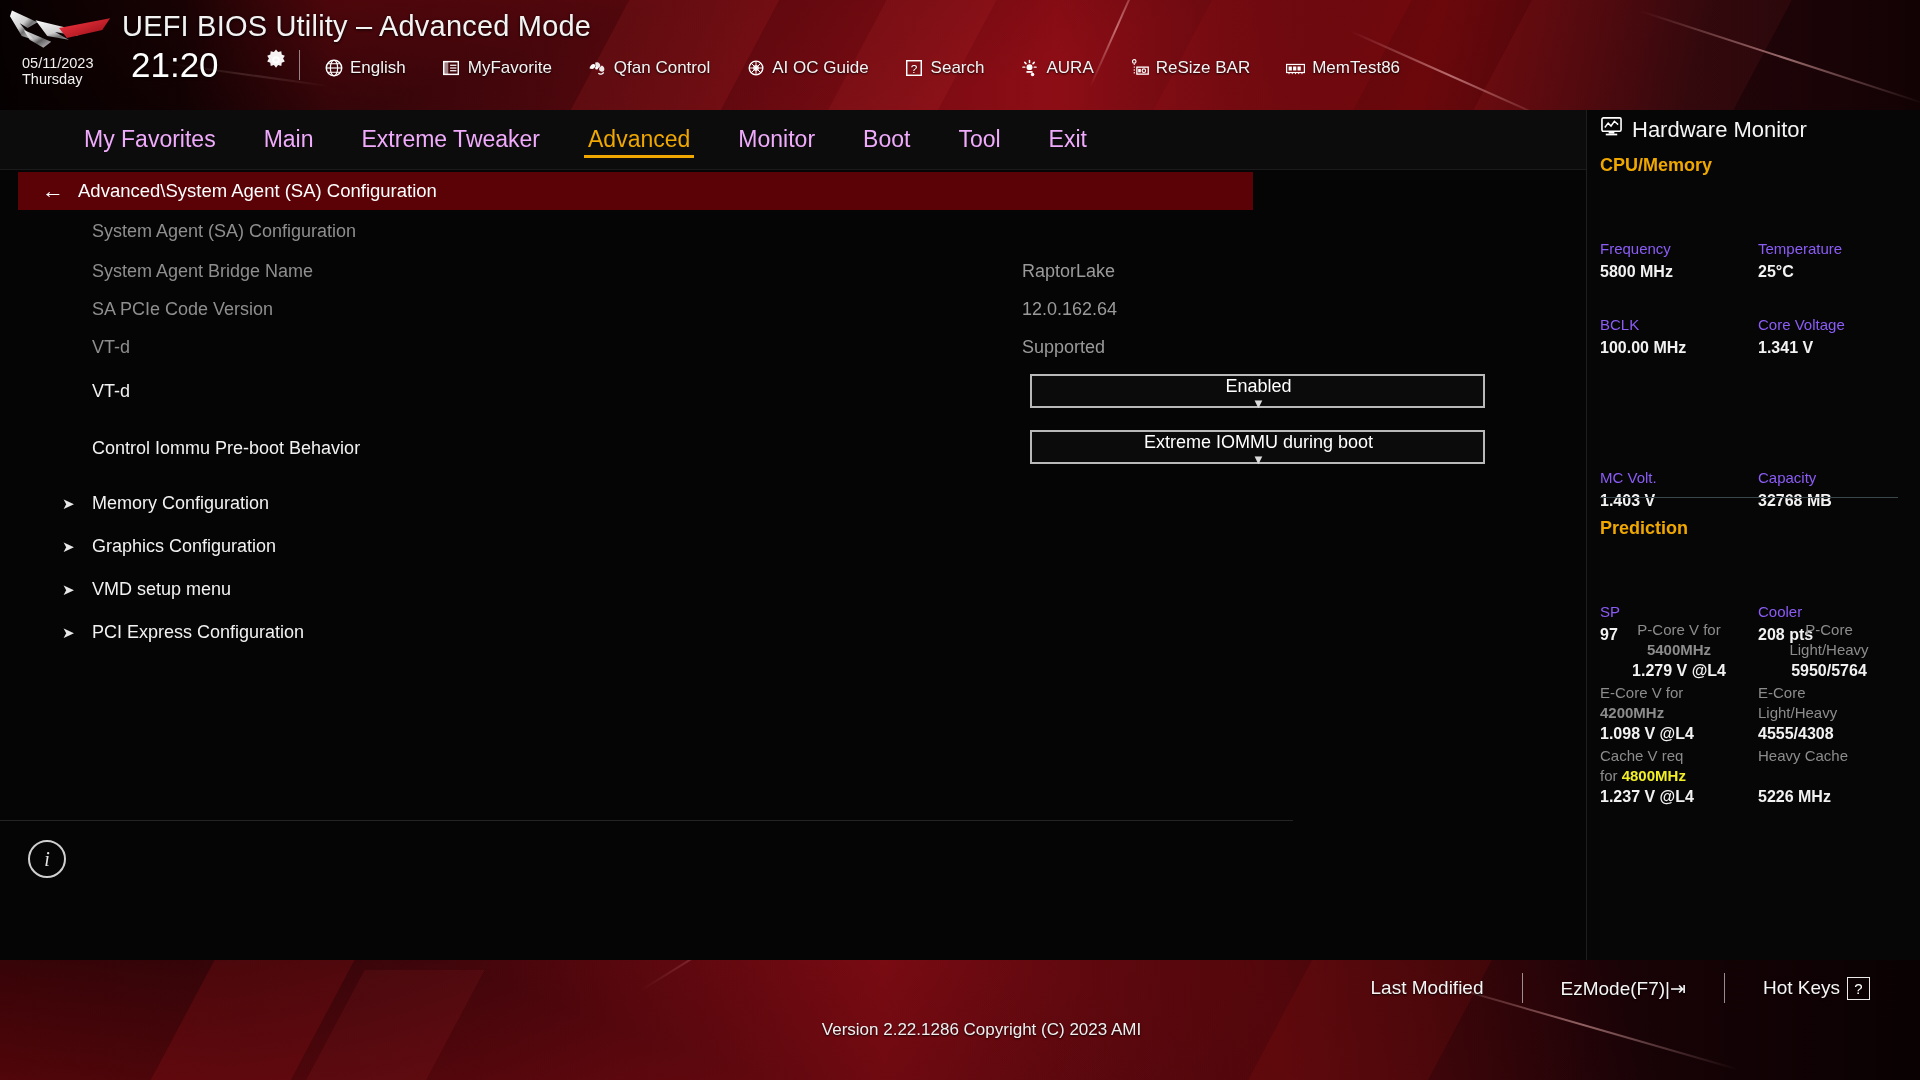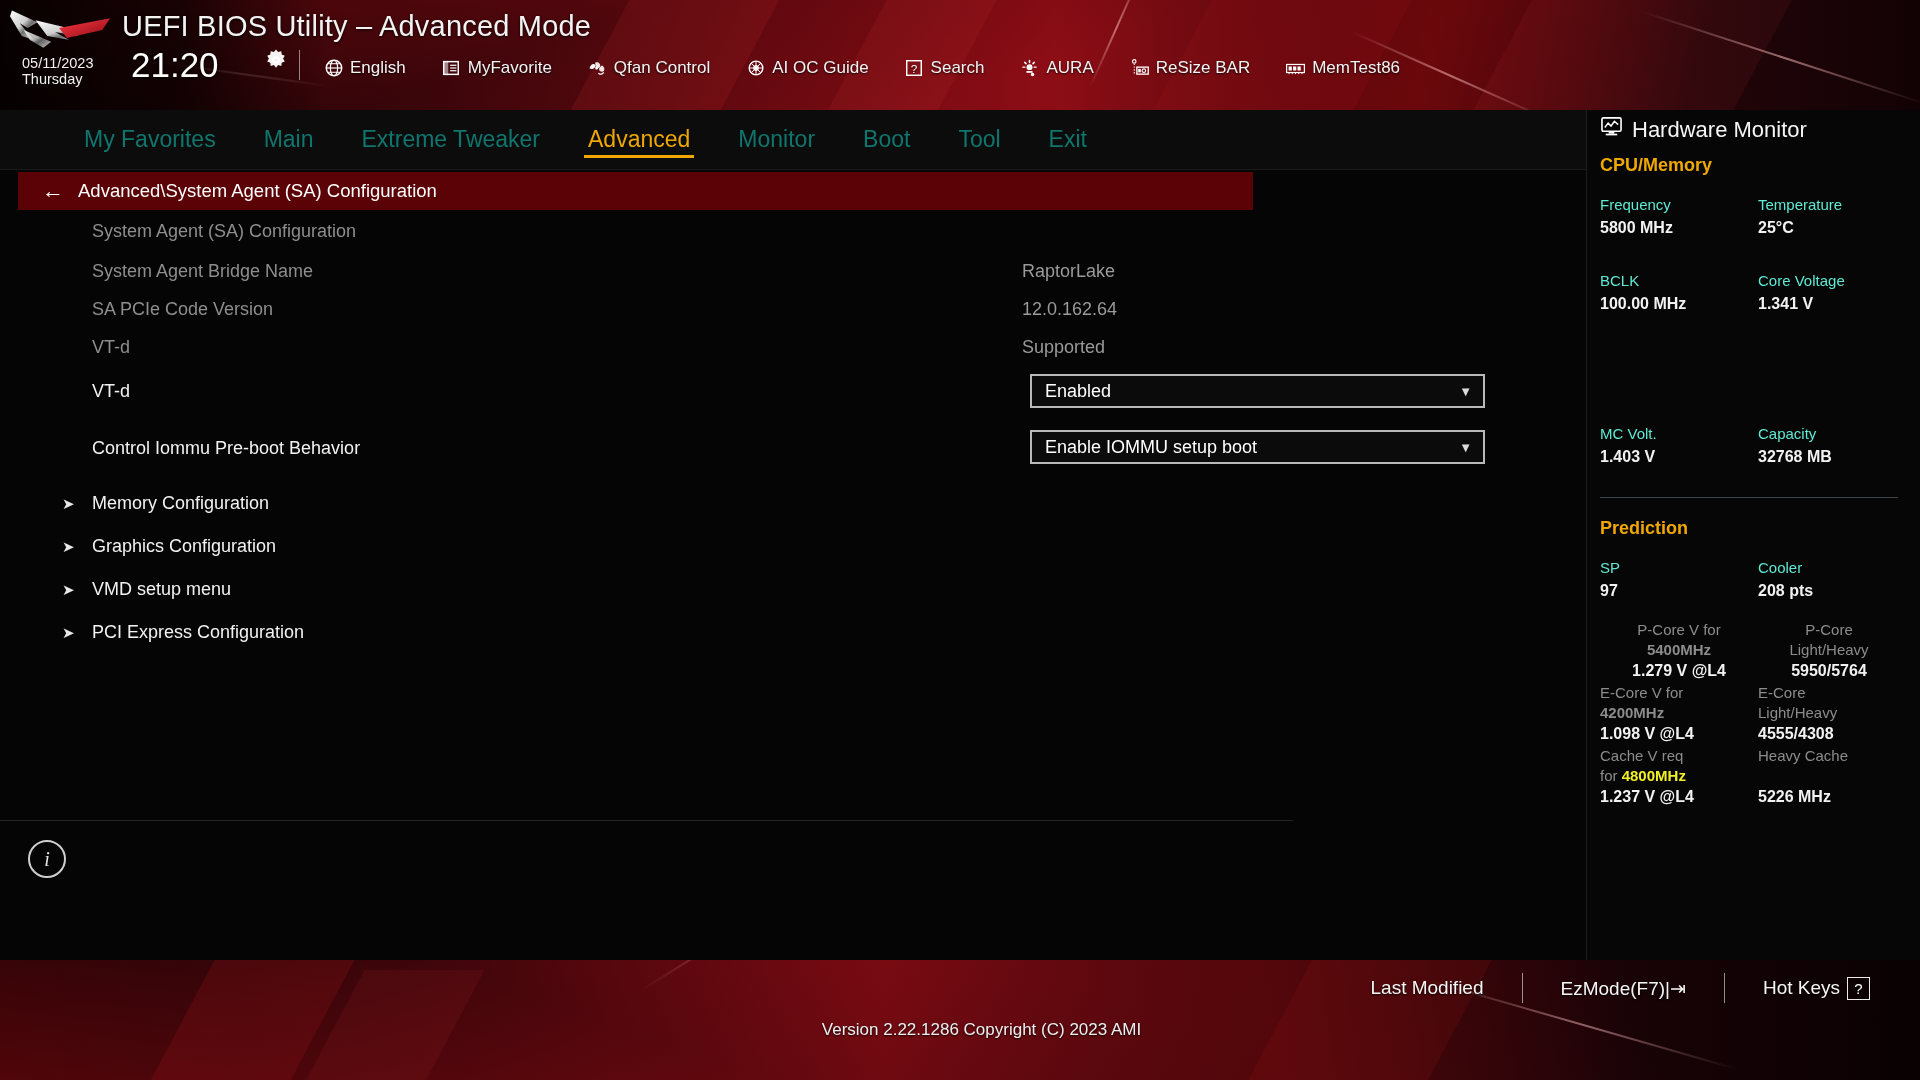--- a/index.html
+++ b/index.html
@@ -73,21 +73,21 @@
   
   .navbar {
     position:absolute; left:0; top:110px; width:1595px; height:60px;
     background:#0c0c0c;
     border-bottom:1px solid #1b1b1b;
     display:flex; align-items:center; padding-left:60px; gap:0px;
   }
   .nav-tab {
     position:relative; padding:0 24px; height:58px;
     display:flex; align-items:center; cursor:pointer;
-    font-size:23px; color:#0f766e; white-space:nowrap;
+    font-size:23px; color:#f0abfc; white-space:nowrap;
   }
   .nav-tab.active { color:#f0a800; }
   .nav-tab.active::after {
     content:""; position:absolute; left:20px; right:20px; bottom:11px;
     height:2.5px; background:#f0a800;
   }
 
   
   .crumb {
     position:absolute; left:18px; top:172px; width:1235px; height:38px;
@@ -112,21 +112,21 @@
   .row.sub { cursor:pointer; }
   .row.sub .arrow {
     position:absolute; left:62px; font-size:15px; color:#e8e8e8; line-height:1;
   }
   .row.sub .label { color:#f2f2f2; }
 
   .dropdown {
     position:absolute; left:1030px; width:455px; height:34px;
     border:2px solid #b9b9b9; background:#0b0b0b;
     display:flex; align-items:center; justify-content:space-between;
-    padding:0 11px 0 13px; cursor:pointer;
+    padding:0 11px 0 13px; cursor:pointer;flex-direction:column;
   }
   .dropdown .dval { font-size:18px; color:#ffffff; white-space:nowrap; }
   .dropdown .dcar { font-size:13px; color:#dcdcdc; line-height:1; }
 
   
   .info-icon {
     position:absolute; left:28px; top:840px; width:38px; height:38px;
     border:2px solid #cfcfcf; border-radius:50%;
     display:flex; align-items:center; justify-content:center;
     color:#e4e4e4; font-size:20px; font-family:"Liberation Serif", serif; font-style:italic;
@@ -149,21 +149,21 @@
     font-size:22px; color:#f5f5f5;
   }
   .hw-sec {
     position:absolute; left:14px;
     font-size:18px; color:#f0a800; font-weight:bold;
   }
   .hw-grid { position:absolute; left:14px; width:300px; }
   .hw-pair { display:flex; }
   .hw-col { width:158px; }
   .hw-col.right { width:142px; }
-  .hw-k { font-size:15px; color:#5eead4; line-height:22px; white-space:nowrap; }
+  .hw-k { font-size:15px; color:#8b5cf6; line-height:22px; white-space:nowrap;margin-top:44px; }
   .hw-v { font-size:16px; color:#f2f2f2; font-weight:bold; line-height:23px; white-space:nowrap; }
   .hw-hr { position:absolute; left:14px; width:298px; height:1px; background:#39474b; }
   .hw-yellow { color:#f2ef26; font-weight:bold; }
   .hw-k2 { font-size:15px; color:#8c8c8c; line-height:20px; white-space:nowrap; }
   .hw-v2 { font-size:16px; color:#f2f2f2; font-weight:bold; line-height:22px; white-space:nowrap; }
 
   
   .bottom {
     position:absolute; left:0; top:960px; width:1920px; height:120px;
     background:
@@ -418,21 +418,21 @@
       <span class="label">VT-d</span>
       <span class="dropdown" style="top:2px;">
         <span class="dval">Enabled</span>
         <span class="dcar">▼</span>
       </span>
     </div>
 
     <div class="row bright" style="top:217px;position:absolute;width:1293px;">
       <span class="label">Control Iommu Pre-boot Behavior</span>
       <span class="dropdown" style="top:1px;">
-        <span class="dval">Enable IOMMU setup boot</span>
+        <span class="dval">Extreme IOMMU during boot</span>
         <span class="dcar">▼</span>
       </span>
     </div>
 
     <div class="row sub" style="top:272px;position:absolute;width:1293px;">
       <span class="arrow">➤</span>
       <span class="label">Memory Configuration</span>
     </div>
 
     <div class="row sub" style="top:315px;position:absolute;width:1293px;">

